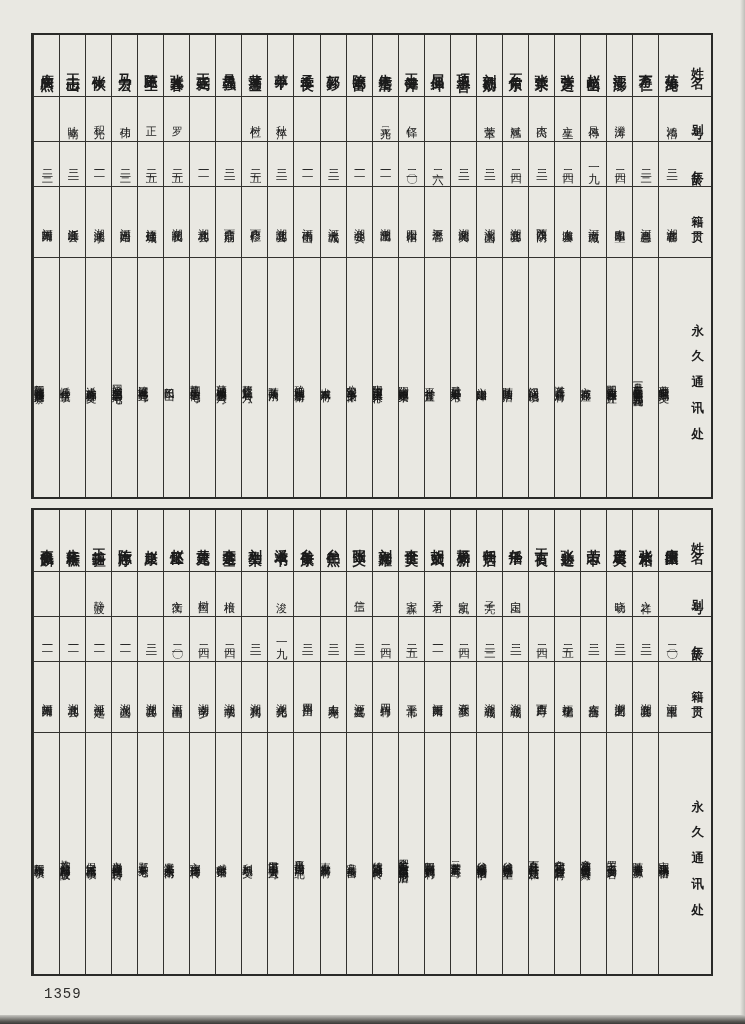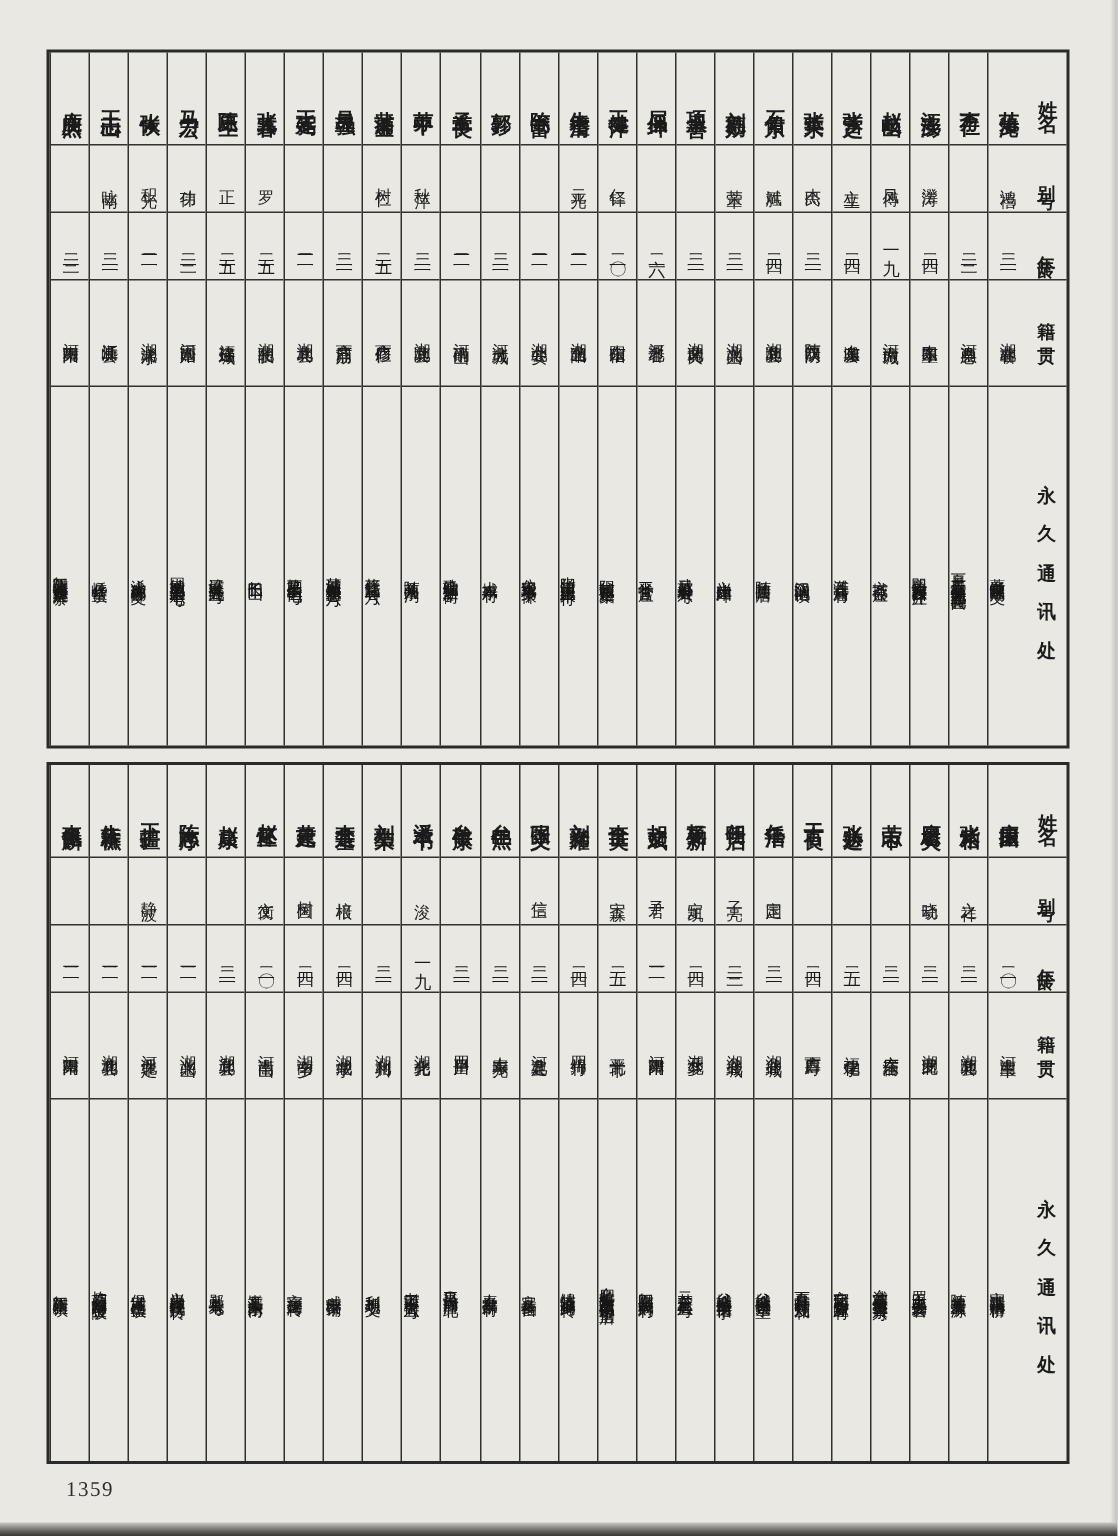--- a/index.html
+++ b/index.html
@@ -57,21 +57,21 @@
   
   .hdr{font-weight:700;}
   .hdr-name{font-size:13px;letter-spacing:9px;}
   .hdr-alias{font-size:12px;letter-spacing:5px;}
   .hdr-age{font-size:12px;letter-spacing:4px;}
   .hdr-native{font-size:12px;letter-spacing:16px;}
   .hdr-addr{font-size:12.5px;letter-spacing:26px;}
   .header-col .cell.c-addr{justify-content:center;padding-top:0;}
   .page-number{
     position:absolute;left:44px;top:986px;
-    font-family:Liberation Serif, serif;
+    font-family:Liberation Mono, monospace;
     font-size:14px;letter-spacing:1px;color:#2e2d2b;
   }
   .scan-edge-bottom{
     position:absolute;left:0;right:0;bottom:0;height:9px;
     background:linear-gradient(#c8c7c2,#5a5955 70%,#3a3936);
   }
   .scan-edge-right{
     position:absolute;top:0;bottom:0;right:0;width:5px;
     background:linear-gradient(to right,rgba(0,0,0,0),rgba(0,0,0,0.18));
   }

